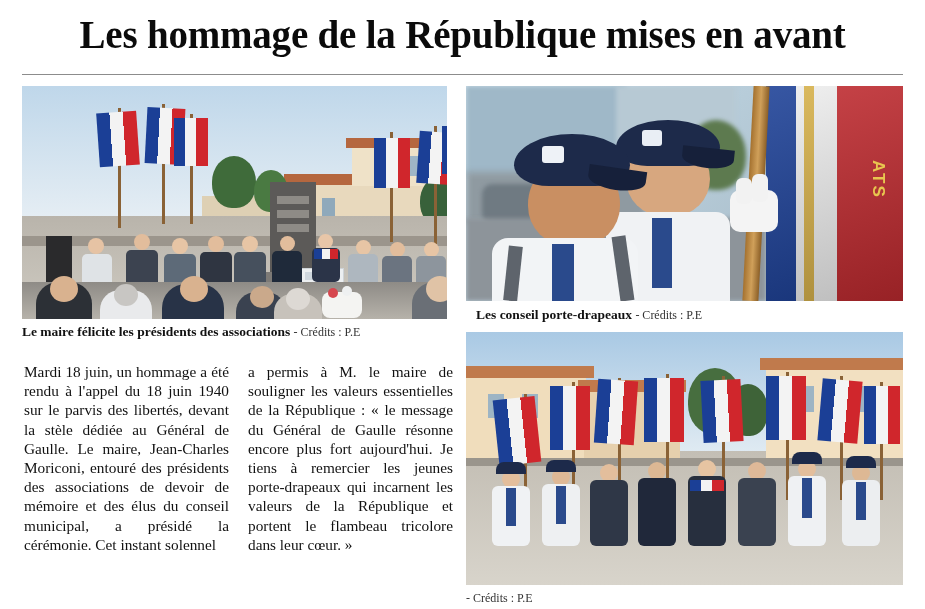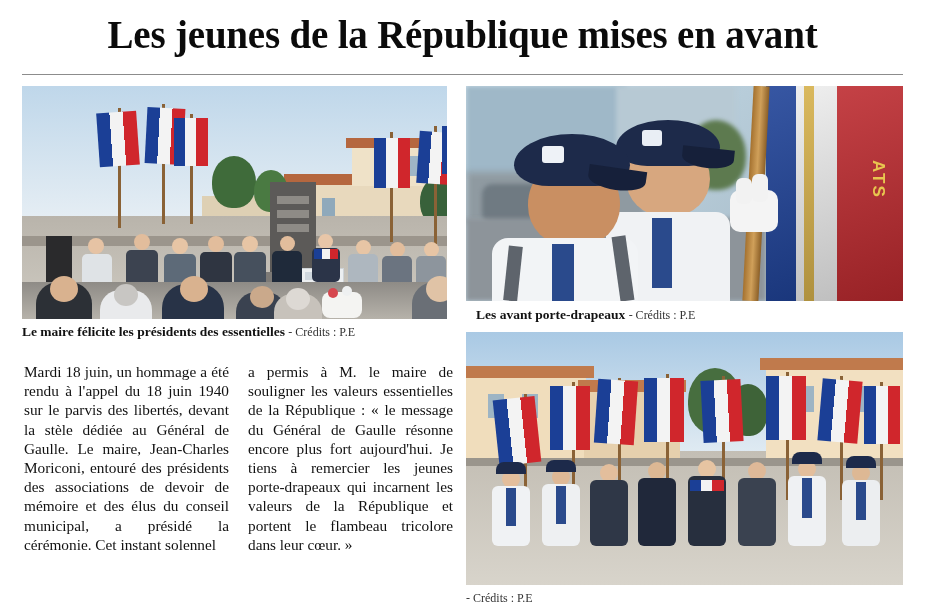--- a/index.html
+++ b/index.html
@@ -118,21 +118,21 @@
   .p3-sky   { position:absolute; left:0; top:0; width:100%; height:47%; background:linear-gradient(#a9c9e4,#dfeaf2); }
   .p3-ground{ position:absolute; left:0; bottom:0; width:100%; height:53%; background:linear-gradient(#c3beb4,#d8d4cb); }
   .p3-house { position:absolute; background:#f0ddbc; }
   .p3-roof  { position:absolute; background:#c07a4c; }
 </style>
 </head>
 <body>
 
 <div class="page">
 
-  <div class="headline">Les jeunes de la République mises en avant</div>
+  <div class="headline">Les hommage de la République mises en avant</div>
   <div class="rule"></div>
 
   <div class="photo" id="photo1">
     <div class="p1-sky"></div>
 
     <div class="p1-bldgA" style="left:268px;top:96px;width:158px;height:74px;"></div>
     <div class="p1-roof" style="left:262px;top:88px;width:170px;height:11px;"></div>
     <div class="p1-bldgA" style="left:330px;top:60px;width:96px;height:40px;background:#efe2c8;"></div>
     <div class="p1-roof" style="left:324px;top:52px;width:108px;height:10px;"></div>
     <div class="p1-bldgA" style="left:180px;top:110px;width:70px;height:56px;background:#ded0b4;"></div>
@@ -208,21 +208,21 @@
     <div class="abs" style="left:252px;top:208px;width:48px;height:32px;border-radius:18px 18px 0 0;background:#c7c2bb;"></div>
     <div class="abs" style="left:264px;top:202px;width:24px;height:22px;border-radius:50%;background:#ddd9d4;"></div>
     <div class="abs" style="left:390px;top:196px;width:56px;height:44px;border-radius:22px 22px 0 0;background:#6a6f76;"></div>
     <div class="abs" style="left:404px;top:190px;width:28px;height:26px;border-radius:50%;background:#e0c3a6;"></div>
 
     <div class="abs" style="left:300px;top:206px;width:40px;height:26px;border-radius:8px;background:#f4f4f2;"></div>
     <div class="abs" style="left:306px;top:202px;width:10px;height:10px;border-radius:50%;background:#d6474f;"></div>
     <div class="abs" style="left:320px;top:200px;width:10px;height:10px;border-radius:50%;background:#eef0f1;"></div>
   </div>
   <div class="cap" style="left:22px;top:324px;">
-    <b>Le maire félicite les présidents des essentielles</b>
+    <b>Le maire félicite les présidents des associations</b>
     <span class="credit">- Crédits : P.E</span>
   </div>
 
   <div class="photo" id="photo2">
     <div class="p2-bg"></div>
 
     <div class="abs" style="left:0;top:0;width:160px;height:90px;background:#9fb8c8;filter:blur(2px);"></div>
     <div class="abs" style="left:150px;top:0;width:120px;height:70px;background:#b7c9d4;filter:blur(2px);"></div>
     <div class="abs" style="left:0;top:86px;width:180px;height:50px;background:#8f9aa1;filter:blur(3px);"></div>
     <div class="abs" style="left:16px;top:98px;width:110px;height:40px;background:#6f7a82;border-radius:10px;filter:blur(2px);"></div>
@@ -251,21 +251,21 @@
     <div class="cap-kid" style="left:48px;top:48px;width:116px;height:52px;"></div>
     <div class="cap-brim" style="left:122px;top:82px;width:58px;height:22px;transform:rotate(8deg);"></div>
     <div class="abs" style="left:76px;top:60px;width:22px;height:17px;border-radius:3px;background:#eef2f7;"></div>
     <div class="abs" style="left:26px;top:152px;width:146px;height:63px;background:#f2f4f6;border-radius:16px 16px 0 0;"></div>
     <div class="abs" style="left:86px;top:158px;width:22px;height:57px;background:#2a4a8c;"></div>
 
     <div class="abs" style="left:40px;top:160px;width:14px;height:55px;background:#5e646c;transform:rotate(6deg);"></div>
     <div class="abs" style="left:150px;top:150px;width:14px;height:65px;background:#5e646c;transform:rotate(-8deg);"></div>
   </div>
   <div class="cap" style="left:476px;top:307px;">
-    <b>Les avant porte-drapeaux</b>
+    <b>Les conseil porte-drapeaux</b>
     <span class="credit">- Crédits : P.E</span>
   </div>
 
   <div class="photo" id="photo3">
     <div class="p3-sky"></div>
     <div class="p3-ground"></div>
 
     <div class="p3-house" style="left:0;top:44px;width:120px;height:84px;"></div>
     <div class="p3-roof" style="left:-6px;top:34px;width:134px;height:12px;"></div>
     <div class="p3-house" style="left:118px;top:58px;width:96px;height:70px;background:#e6d0ad;"></div>

